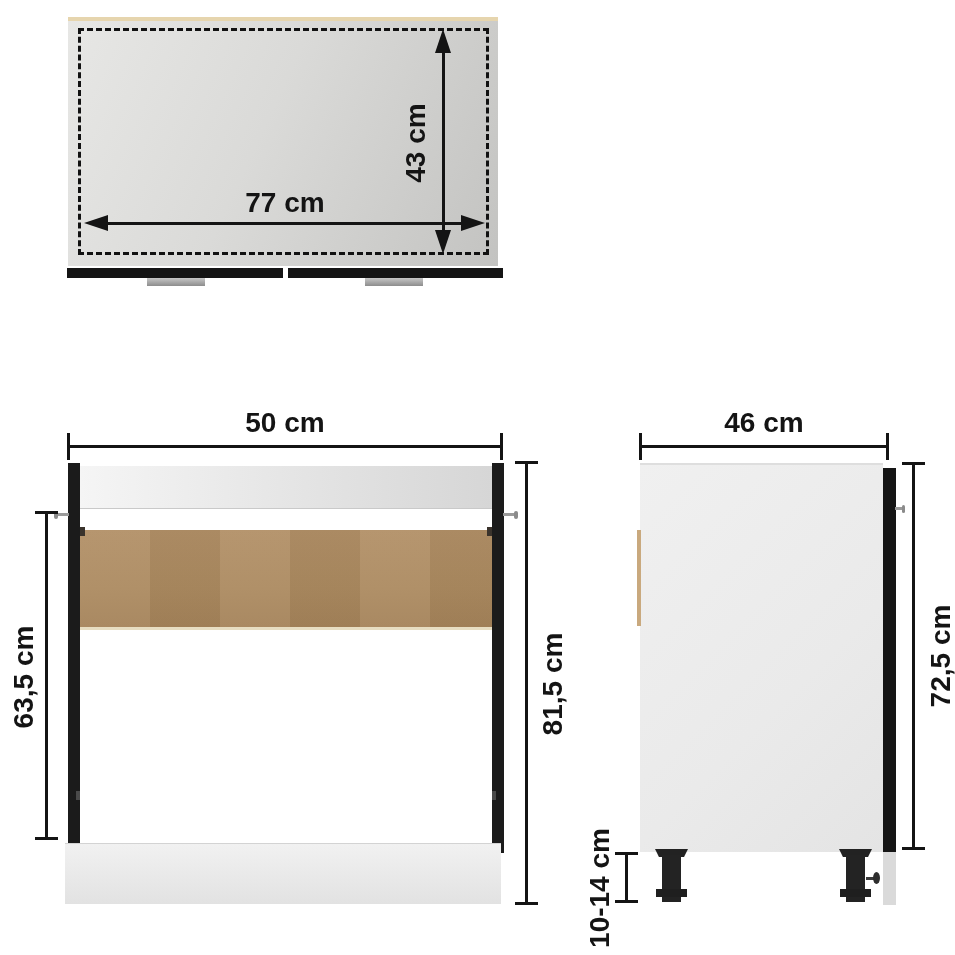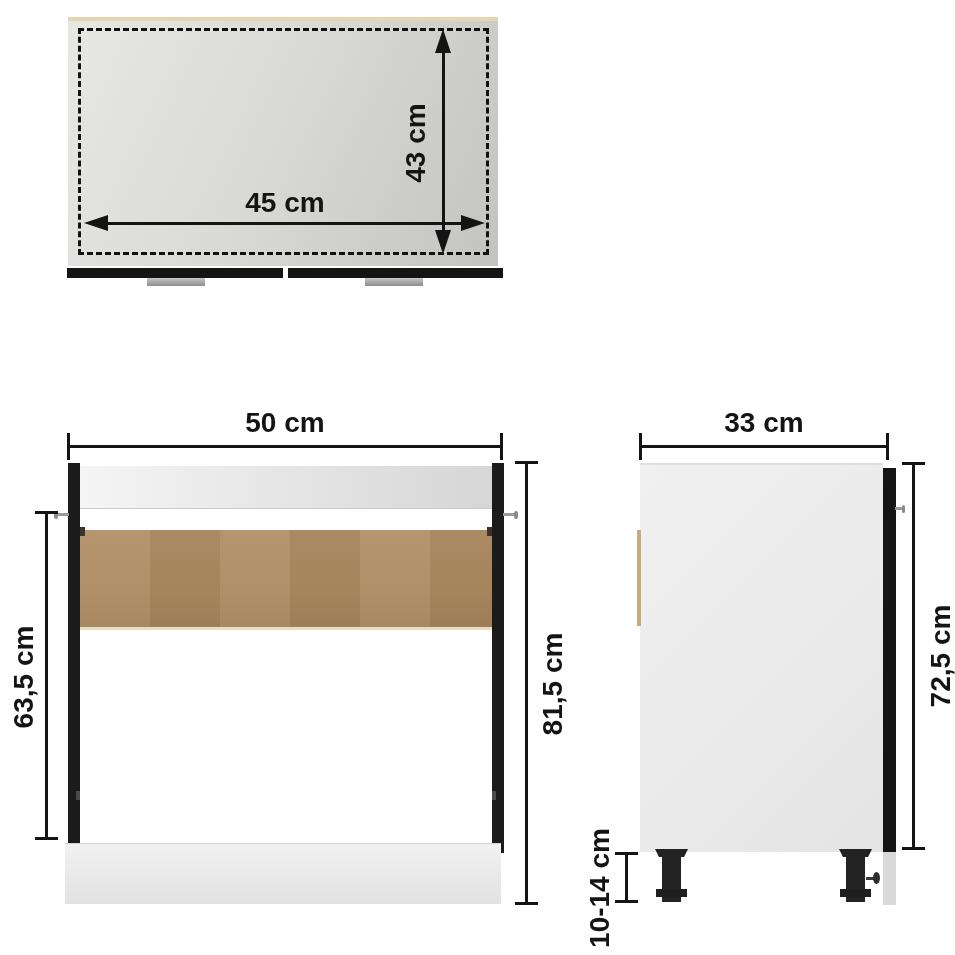--- a/index.html
+++ b/index.html
@@ -88,21 +88,21 @@
     </div>
 
     <div class="tv-bar" style="left:67px;width:216px;"></div>
     <div class="tv-bar" style="left:288px;width:215px;"></div>
     <div class="tv-handle" style="left:147px;"></div>
     <div class="tv-handle" style="left:365px;"></div>
 
     <div class="dline" style="left:92px;top:222px;width:380px;height:3px;"></div>
     <div class="ah ah-left" style="left:84px;top:215px;"></div>
     <div class="ah ah-right" style="left:461px;top:215px;"></div>
-    <div class="dim-label" style="left:205px;top:189px;width:160px;">45 cm</div>
+    <div class="dim-label" style="left:205px;top:189px;width:160px;">77 cm</div>
 
     <div class="dline" style="left:442px;top:50px;width:3px;height:183px;"></div>
     <div class="ah ah-up" style="left:435px;top:29px;"></div>
     <div class="ah ah-down" style="left:435px;top:230px;"></div>
     <div class="dim-label vlabel" style="left:416px;top:143px;">43 cm</div>
   </div>
 
   <div>
 
     <div class="dline" style="left:68px;top:445px;width:434px;height:3px;"></div>
@@ -135,21 +135,21 @@
     <div class="tick" style="left:515px;top:461px;width:23px;height:3px;"></div>
     <div class="tick" style="left:515px;top:902px;width:23px;height:3px;"></div>
     <div class="dim-label vlabel" style="left:553px;top:684px;">81,5 cm</div>
   </div>
 
   <div>
 
     <div class="dline" style="left:640px;top:445px;width:248px;height:3px;"></div>
     <div class="tick" style="left:639px;top:433px;width:3px;height:27px;"></div>
     <div class="tick" style="left:886px;top:433px;width:3px;height:27px;"></div>
-    <div class="dim-label" style="left:664px;top:409px;width:200px;">33 cm</div>
+    <div class="dim-label" style="left:664px;top:409px;width:200px;">46 cm</div>
 
     <div class="sv-body"></div>
     <div class="sv-tan"></div>
     <div class="sv-door"></div>
     <div class="sv-door-bottom"></div>
     <div class="fv-pin" style="left:895px;top:507px;width:9px;"></div>
     <div class="fv-pinhead" style="left:902px;top:505px;width:3px;"></div>
 
     <div class="leg" style="left:655px;top:849px;">
       <div class="bracket"></div>

